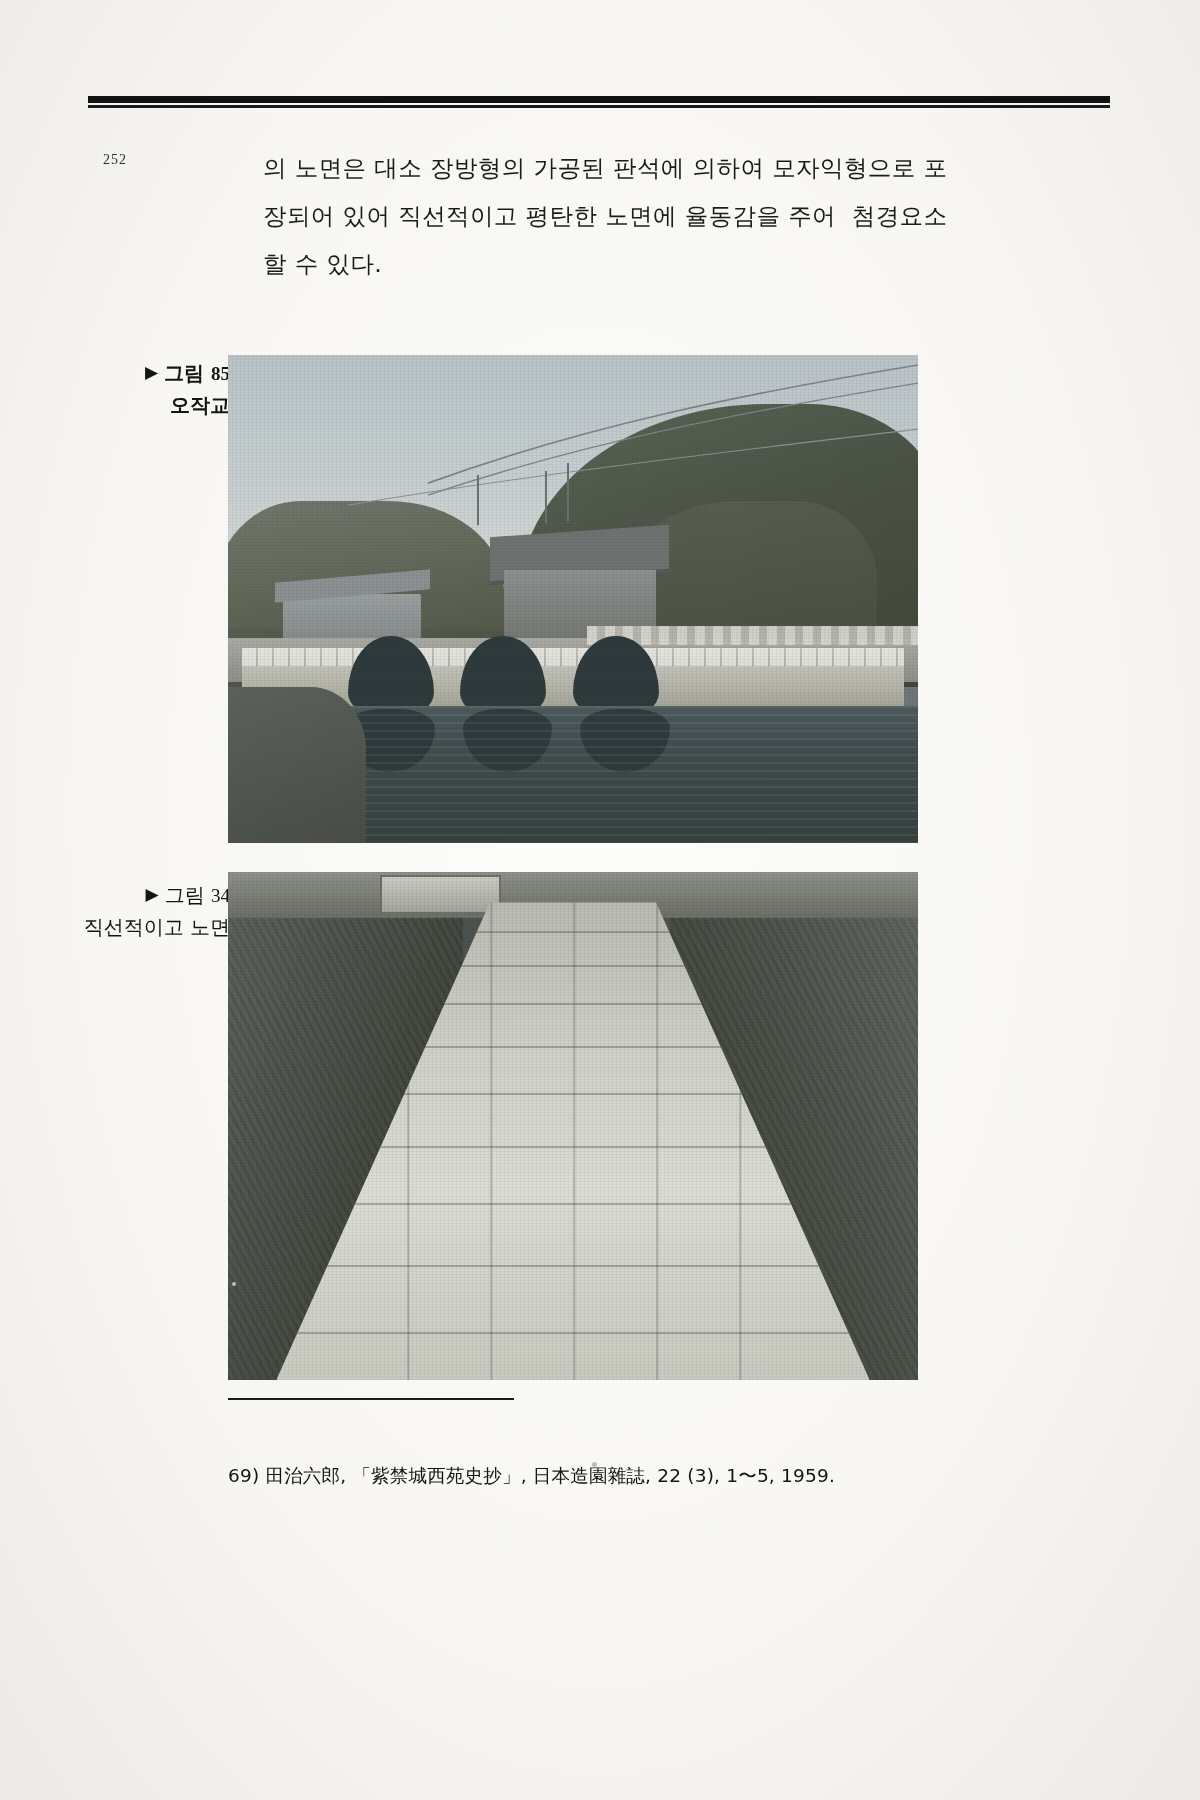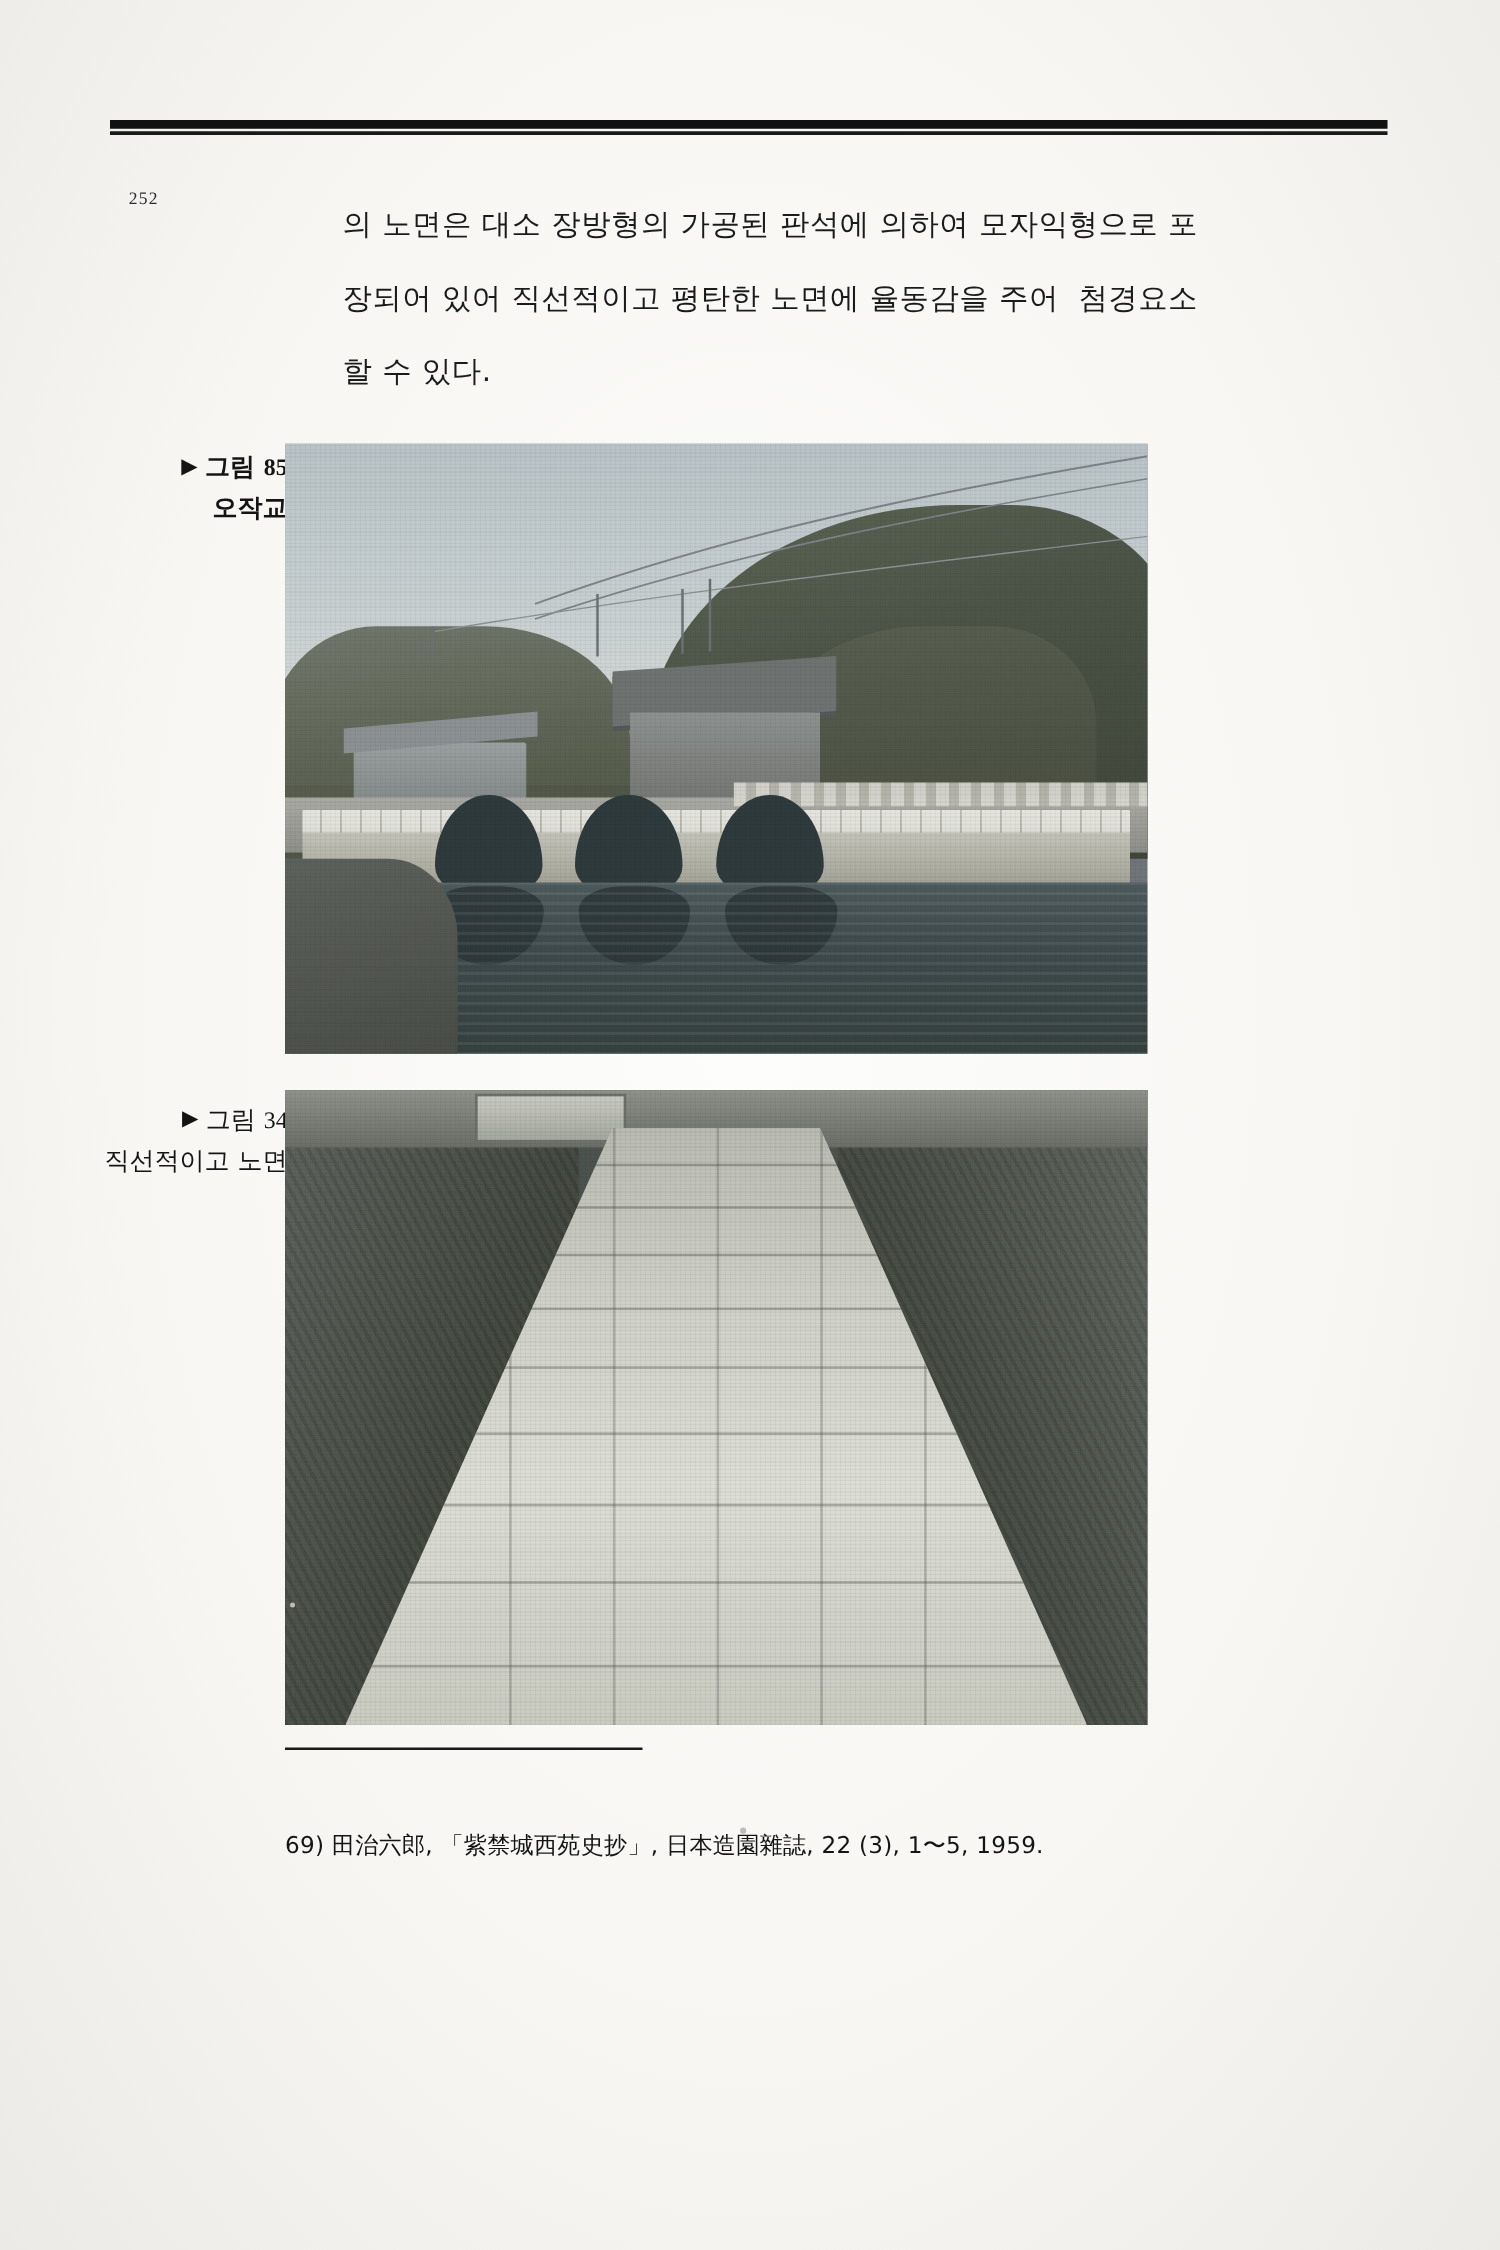--- a/index.html
+++ b/index.html
@@ -63,21 +63,21 @@
     left: 258px;
     top: 142px;
     width: 852px;
     font-family: "DejaVu Sans", sans-serif;
     font-size: 23.5px;
     line-height: 43px;
     color: #1b1b1b;
     letter-spacing: 0.4px;
   }
   .body-text p {
-    margin: 16px;
+    margin: 5px;
     white-space: pre-wrap;
   }
 
   
   .fig-caption {
     position: absolute;
     font-family: "DejaVu Sans", sans-serif;
     font-size: 20px;
     color: #141414;
     text-align: right;

